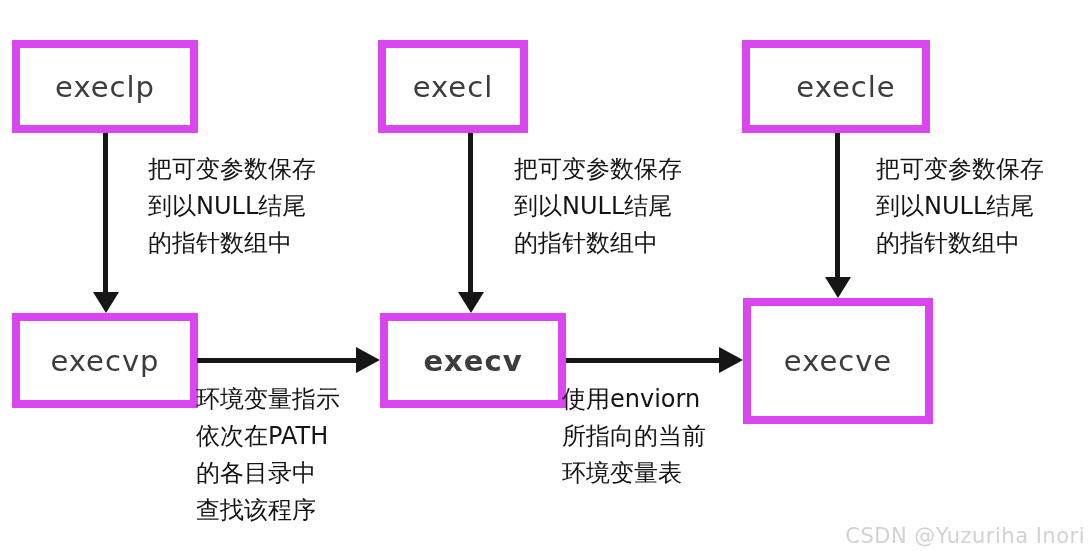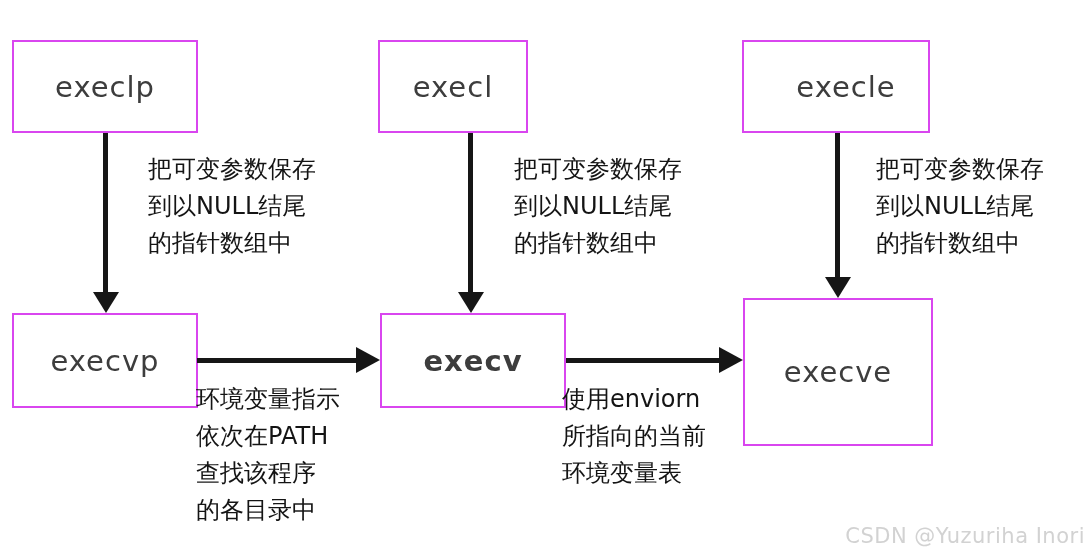--- a/index.html
+++ b/index.html
@@ -1,21 +1,21 @@
 <!DOCTYPE html>
 <html><head>
 <meta charset="utf-8">
 <style>
   html,body { margin:0; padding:0; background:#ffffff; }
   .canvas {
     position:relative; width:1091px; height:551px; background:#ffffff;
     font-family:"DejaVu Sans", sans-serif; overflow:hidden;
   }
   .box {
-    position:absolute; background:#ffffff; border:2px solid #d946ef;
+    position:absolute; background:#ffffff; border:8px solid #d946ef;
     box-sizing:border-box; display:flex; flex-direction:column;
     align-items:center; justify-content:center;
   }
   .box .label { font-size:29px; color:#3d3d3d; letter-spacing:1px; }
   .box .sub   { font-size:26px; color:#1f1f1f; margin-top:3px; }
   .note {
     position:absolute; font-size:24px; line-height:37px;
     color:#141414; white-space:nowrap;
   }
   .stem-v { position:absolute; width:5px; background:#161616; }
@@ -49,21 +49,21 @@
   <div class="box" style="left:742px; top:40px; width:188px; height:93px;padding-left:20px;">
     <span class="label">execle</span>
   </div>
 
   <div class="box" style="left:12px; top:313px; width:186px; height:95px;">
     <span class="label">execvp</span>
   </div>
   <div class="box" style="left:380px; top:313px; width:186px; height:95px;font-weight:bold;">
     <span class="label">execv</span>
   </div>
-  <div class="box" style="left:743px; top:298px; width:190px; height:148px;">
+  <div class="box" style="left:743px; top:298px; width:190px; height:126px;">
     <span class="label">execve</span>
   </div>
 
   <div>
     <div class="stem-v" style="left:103px; top:133px; height:160px;"></div>
     <div class="head-down" style="left:93px; top:292px;"></div>
   </div>
   <div>
     <div class="stem-v" style="left:468px; top:133px; height:160px;"></div>
     <div class="head-down" style="left:458px; top:292px;"></div>
@@ -94,22 +94,22 @@
   </div>
   <div class="note" style="left:876px; top:151px;">
     <div>把可变参数保存</div>
     <div>到以NULL结尾</div>
     <div>的指针数组中</div>
   </div>
 
   <div class="note" style="left:196px; top:381px;">
     <div>环境变量指示</div>
     <div>依次在PATH</div>
+    <div>的各目录中</div>
     <div>查找该程序</div>
-    <div>的各目录中</div>
   </div>
   <div class="note" style="left:562px; top:381px;">
     <div>使用enviorn</div>
     <div>所指向的当前</div>
     <div>环境变量表</div>
   </div>
 
   <div class="watermark">CSDN @Yuzuriha  Inori</div>
 
 </div>

